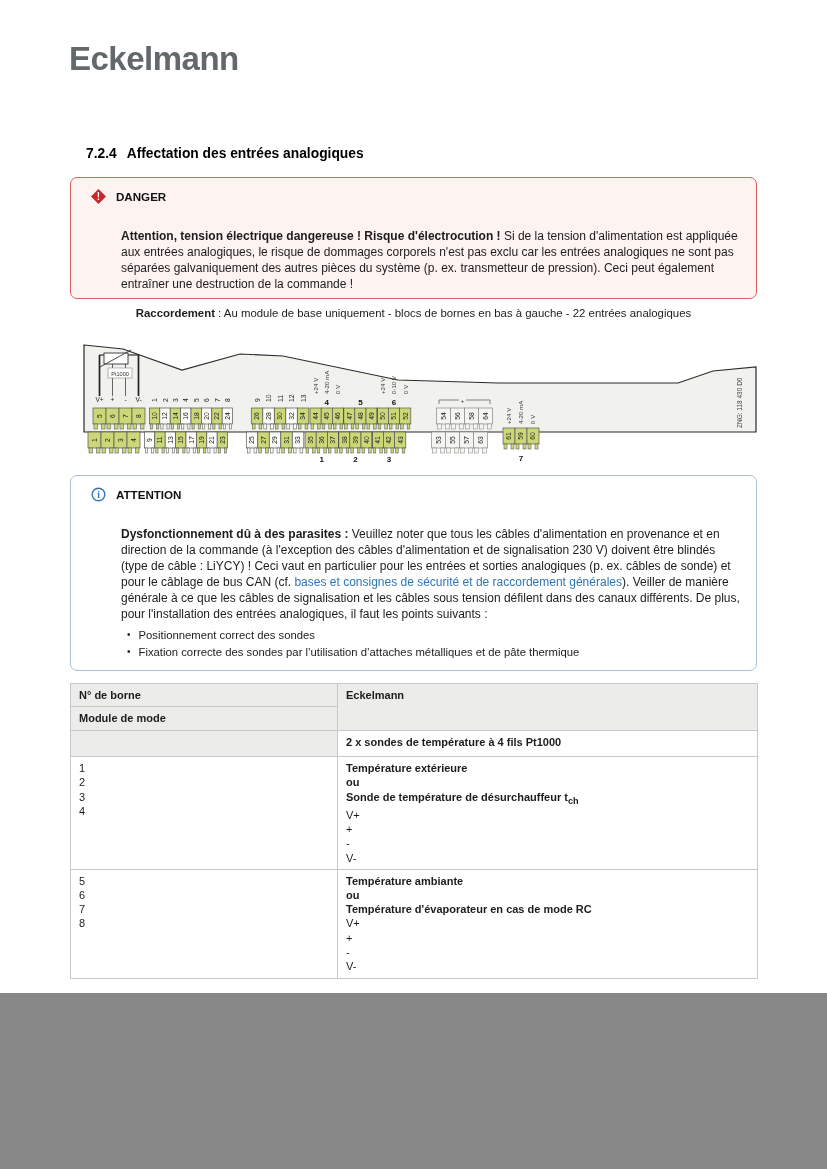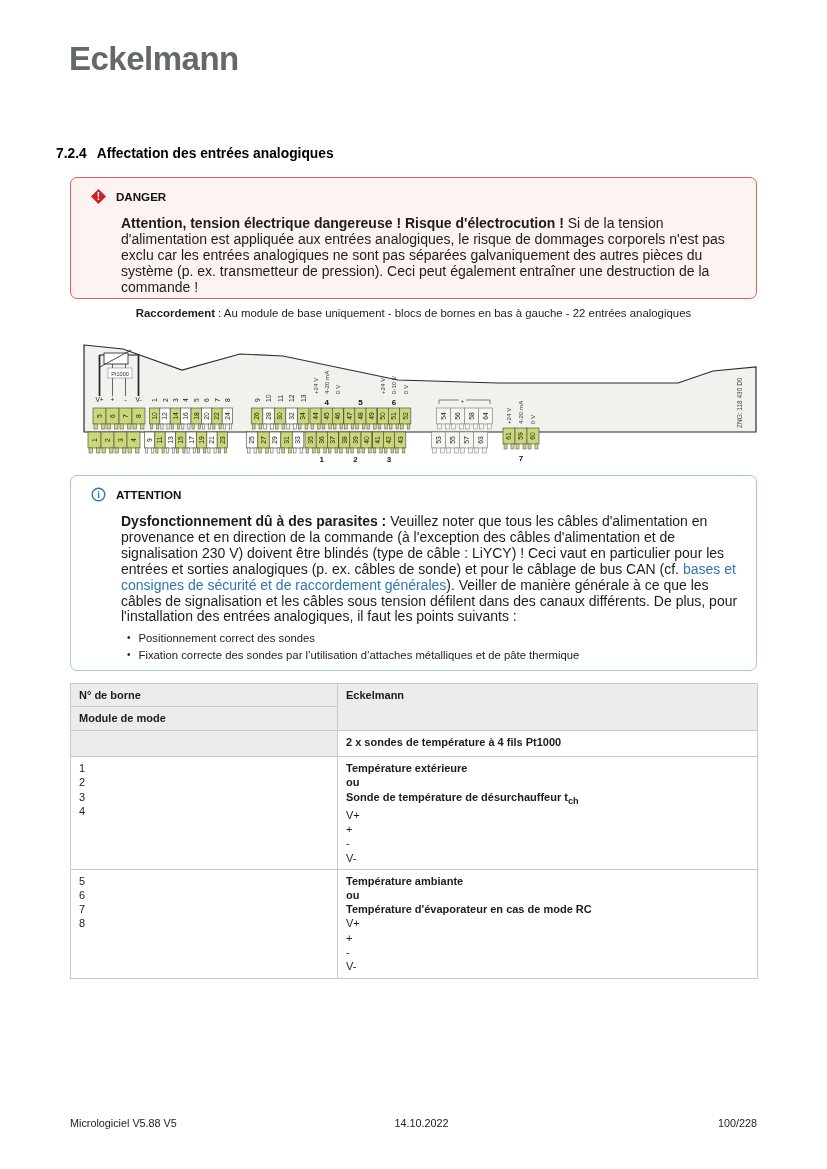--- a/index.html
+++ b/index.html
@@ -1,32 +1,32 @@
 <!DOCTYPE html>
 <html><head>
 <meta charset="utf-8">
 <style>
   * { box-sizing: border-box; margin: 0; padding: 0; }
   html,body { background:#888; }
   body { width:827px; }
   .page {
-    position:relative; width:827px; height:1169px; background:#ffffff;
+    position:relative; width:827px; height:993px; background:#ffffff;
     font-family:"Liberation Sans", sans-serif; color:#1c1c1c; overflow:hidden;
     margin:0 auto;
   }
   .logo { position:absolute; left:69px; top:40px; font-size:33px; font-weight:bold;
           color:#63686b; letter-spacing:-0.5px; }
-  .heading { position:absolute; left:56px; top:146px; font-size:13.8px; font-weight:bold; color:#000; }
+  .heading { position:absolute; left:86px; top:146px; font-size:13.8px; font-weight:bold; color:#000; }
   .heading .num { margin-right:10px; }
 
   .notice { position:absolute; left:70px; width:687px; border-radius:7px; padding:11px 16px 0 20px; }
   .danger-box { top:177px; height:122px; border:1.5px solid #dd5f5f; background:#fdf3f1; }
   .attention-box { top:475px; height:196px; border:1.3px solid #a9c2dc; background:#ffffff; }
   .notice-head { display:flex; align-items:center; gap:10px; font-size:11.6px; font-weight:bold; color:#111; }
-  .notice-body { margin:12px 0 0 30px; font-size:14px; line-height:15.9px; color:#1c1c1c; }
+  .notice-body { margin:25px 0 0 30px; font-size:12px; line-height:15.9px; color:#1c1c1c; }
   .bullets { margin:5px 0 0 36px; font-size:11.3px; line-height:16.2px; }
   .bullet-line { display:flex; gap:8px; }
   .bullet-dot { font-size:10px; line-height:16.2px; }
   .link { color:#2e75b6; }
 
   .para { position:absolute; left:70px; top:306px; width:687px; font-size:11.4px; line-height:15px;text-align:center; }
 
   .diagram { position:absolute; left:68px; top:340px; }
 
   table.bornes { position:absolute; left:70px; top:683px; width:687px; border-collapse:collapse;

